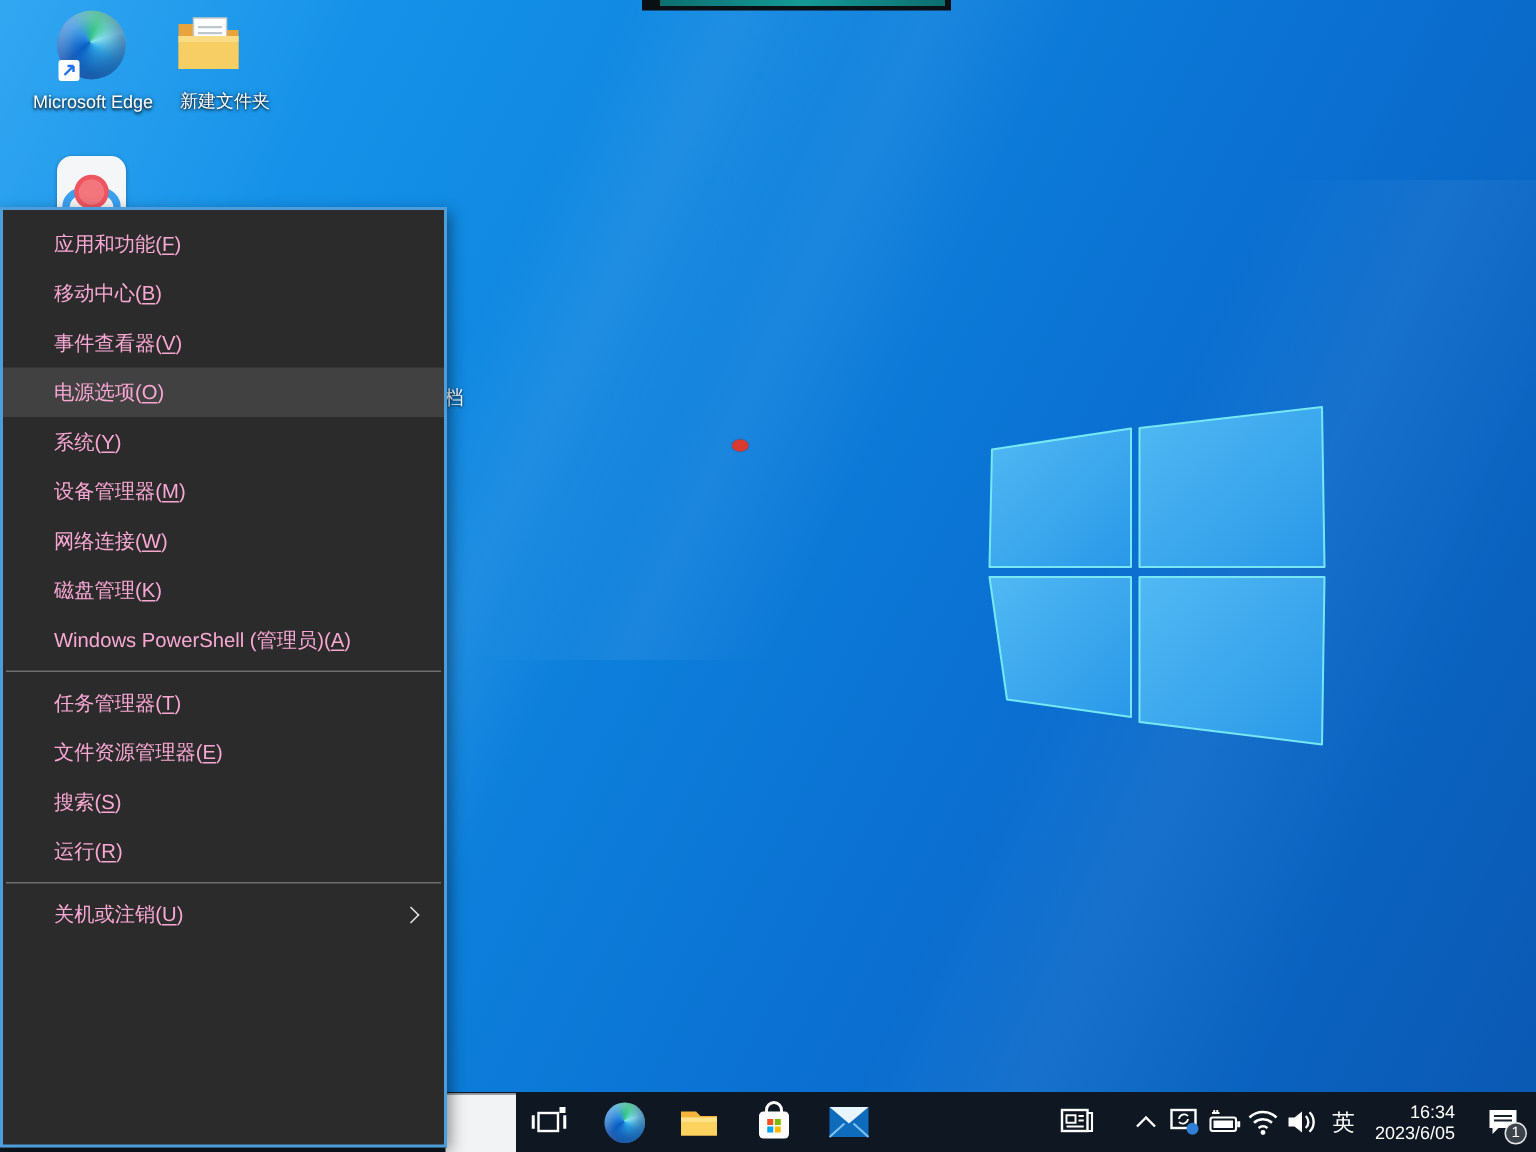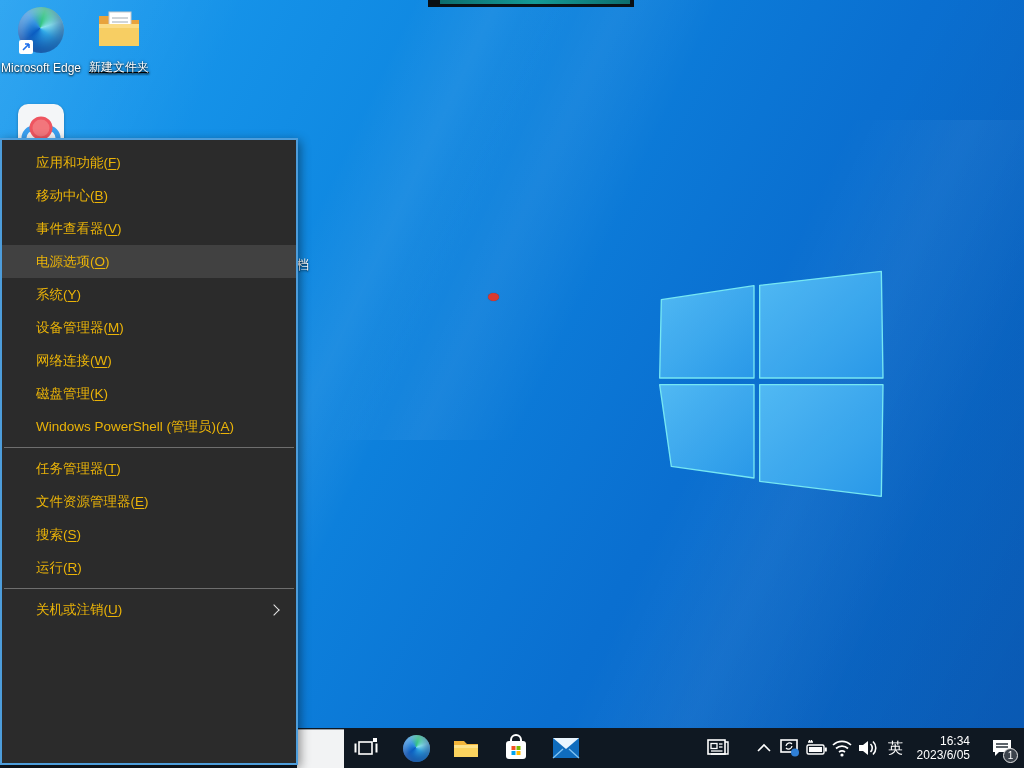--- a/index.html
+++ b/index.html
@@ -25,21 +25,21 @@
 
   
   .winlogo{position:absolute;left:628px;top:248px;width:292px;height:282px;}
 
   
   .top-sliver{position:absolute;left:428px;top:0;width:206px;height:7px;background:#0a0f14;}
   .top-sliver-inner{position:absolute;left:12px;top:0;width:190px;height:4px;
     background:linear-gradient(90deg,#0d6e6e,#149a96 50%,#0d6e6e);}
 
   
-  .dicon{position:absolute;width:82px;text-align:center;}
+  .dicon{position:absolute;width:82px;text-align:right;padding-left:20px;}
   .dicon .art{width:48px;height:48px;margin:0 auto;position:relative;}
   .dicon .lbl{
     margin-top:6px;font-size:12px;line-height:14px;color:#fff;
     text-shadow:0 1px 2px rgba(0,0,0,0.85), 0 0 3px rgba(0,0,0,0.5);
   }
   .edge-orb{width:46px;height:46px;border-radius:50%;margin:1px auto;
     background:conic-gradient(from 130deg at 48% 46%, #35b2ef, #0b5fc4 28%, #2a8de0 52%, #35c783 68%, #8fe9f2 84%, #35b2ef);
     box-shadow:inset -6px -8px 14px rgba(10,40,120,0.55), inset 6px 6px 10px rgba(255,255,255,0.35);}
   .shortcut-badge{position:absolute;left:2px;bottom:1px;width:14px;height:14px;background:#fff;
     border-radius:2px;display:flex;align-items:center;justify-content:center;}
@@ -53,21 +53,21 @@
     background:#d93a30;box-shadow:0 0 1px rgba(120,0,0,0.6);}
 
   
   .winx{
     position:absolute;left:0;top:138px;width:298px;height:627px;z-index:6;
     background:#2b2b2b;border:2px solid #4d9ddb;box-sizing:border-box;
     padding-top:6px;box-shadow:2px 3px 10px rgba(0,0,0,0.45);
   }
   .winx-item{
     position:relative;height:33px;line-height:33px;padding-left:34px;
-    color:#eab308;font-size:13.5px;white-space:nowrap;cursor:default;
+    color:#f9a8d4;font-size:13.5px;white-space:nowrap;cursor:default;
   }
   .winx-item.highlighted{background:#414141;}
   .winx-sep{border-top:1px solid #6e6e6e;margin:4px 2px;height:0;}
   .winx-arrow{
     position:absolute;right:18px;top:50%;width:7px;height:7px;
     border-top:1.6px solid #e6e6e6;border-right:1.6px solid #e6e6e6;
     transform:translateY(-50%) rotate(45deg);
   }
   .winx u{text-underline-offset:2px;}
 
@@ -127,21 +127,21 @@
     <div class="edge-orb"></div>
     <div class="shortcut-badge">
       <svg width="10" height="10" viewBox="0 0 10 10">
           <path d="M2 8 L8 2 M8 2 H4 M8 2 V6" stroke="#1f6feb" stroke-width="1.6" fill="none"></path>
         </svg>
     </div>
   </div>
   <div class="lbl">Microsoft Edge</div>
 </div>
 
-<div class="dicon" style="left:78px;top:6px;text-decoration:underline;">
+<div class="dicon" style="left:78px;top:6px;">
   <div class="art">
     <svg width="48" height="48" viewBox="0 0 48 48">
       <path d="M4 10 h14 l4 4 h22 v26 H4 z" fill="#e8a33d"></path>
       <rect x="14" y="6" width="22" height="30" fill="#fff" stroke="#c9c9c9"></rect>
       <g stroke="#bfc7ce" stroke-width="1.5">
         <line x1="17" y1="12" x2="33" y2="12"></line>
           <line x1="17" y1="16" x2="33" y2="16"></line>
         <line x1="17" y1="20" x2="33" y2="20"></line>
           <line x1="17" y1="24" x2="33" y2="24"></line>
       </g>

